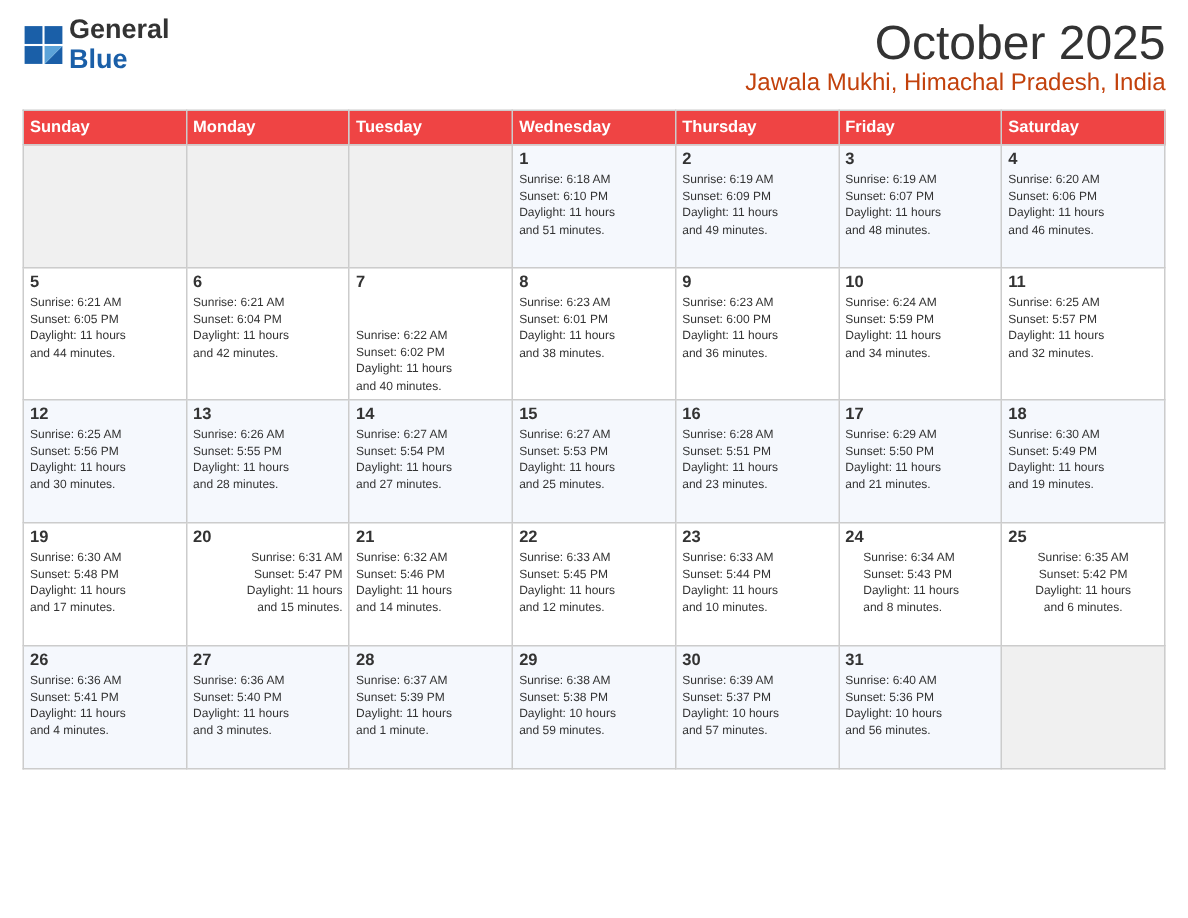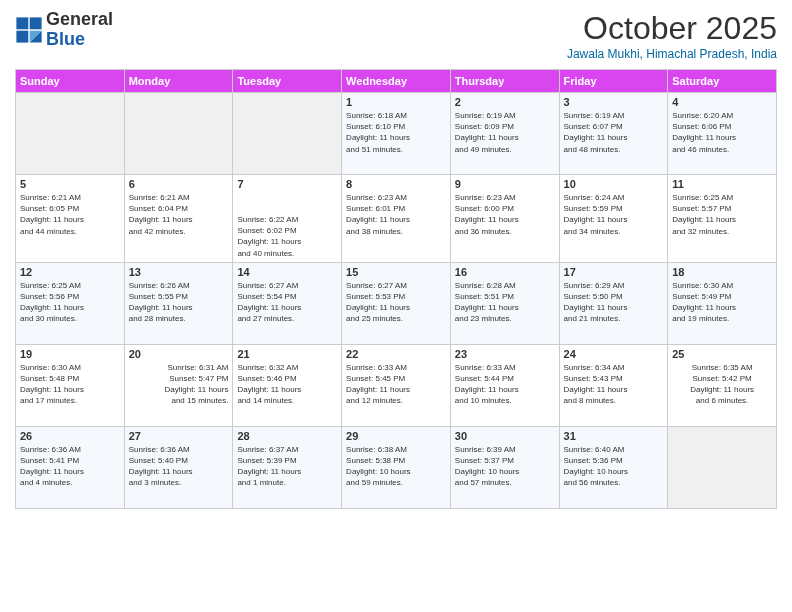--- a/index.html
+++ b/index.html
@@ -38,30 +38,30 @@
     }
     .title-block {
       text-align: right;
     }
     .month-title {
       font-size: 32px;
       color: #333;
       font-weight: normal;
     }
     .subtitle {
-      font-size: 12px;
-      color: #0369a1;
+      font-size: 16px;
+      color: #c2410c;
     }
     table {
       width: 100%;
       border-collapse: collapse;
       table-layout: fixed;
     }
     thead tr th {
-      background-color: #d946ef;
+      background-color: #ef4444;
       color: #fff;
       font-size: 11px;
       font-weight: bold;
       padding: 5px 4px;
       text-align: left;
       border: 1px solid #ccc;
     }
     tbody tr td {
       border: 1px solid #ccc;
       vertical-align: top;
@@ -298,21 +298,21 @@
           </td>
           <td>
             <span class="day-num">23</span>
             <div class="day-info" style="white-space: pre-line;">Sunrise: 6:33 AM
 Sunset: 5:44 PM
 Daylight: 11 hours
 and 10 minutes.</div>
           </td>
           <td>
             <span class="day-num">24</span>
-            <div class="day-info" style="white-space: pre-line;">Sunrise: 6:34 AM
+            <div class="day-info" style="white-space: pre-line; margin-left: 12px;">Sunrise: 6:34 AM
 Sunset: 5:43 PM
 Daylight: 11 hours
 and 8 minutes.</div>
           </td>
           <td>
             <span class="day-num">25</span>
             <div class="day-info" style="white-space: pre-line; text-align: center;">Sunrise: 6:35 AM
 Sunset: 5:42 PM
 Daylight: 11 hours
 and 6 minutes.</div>

